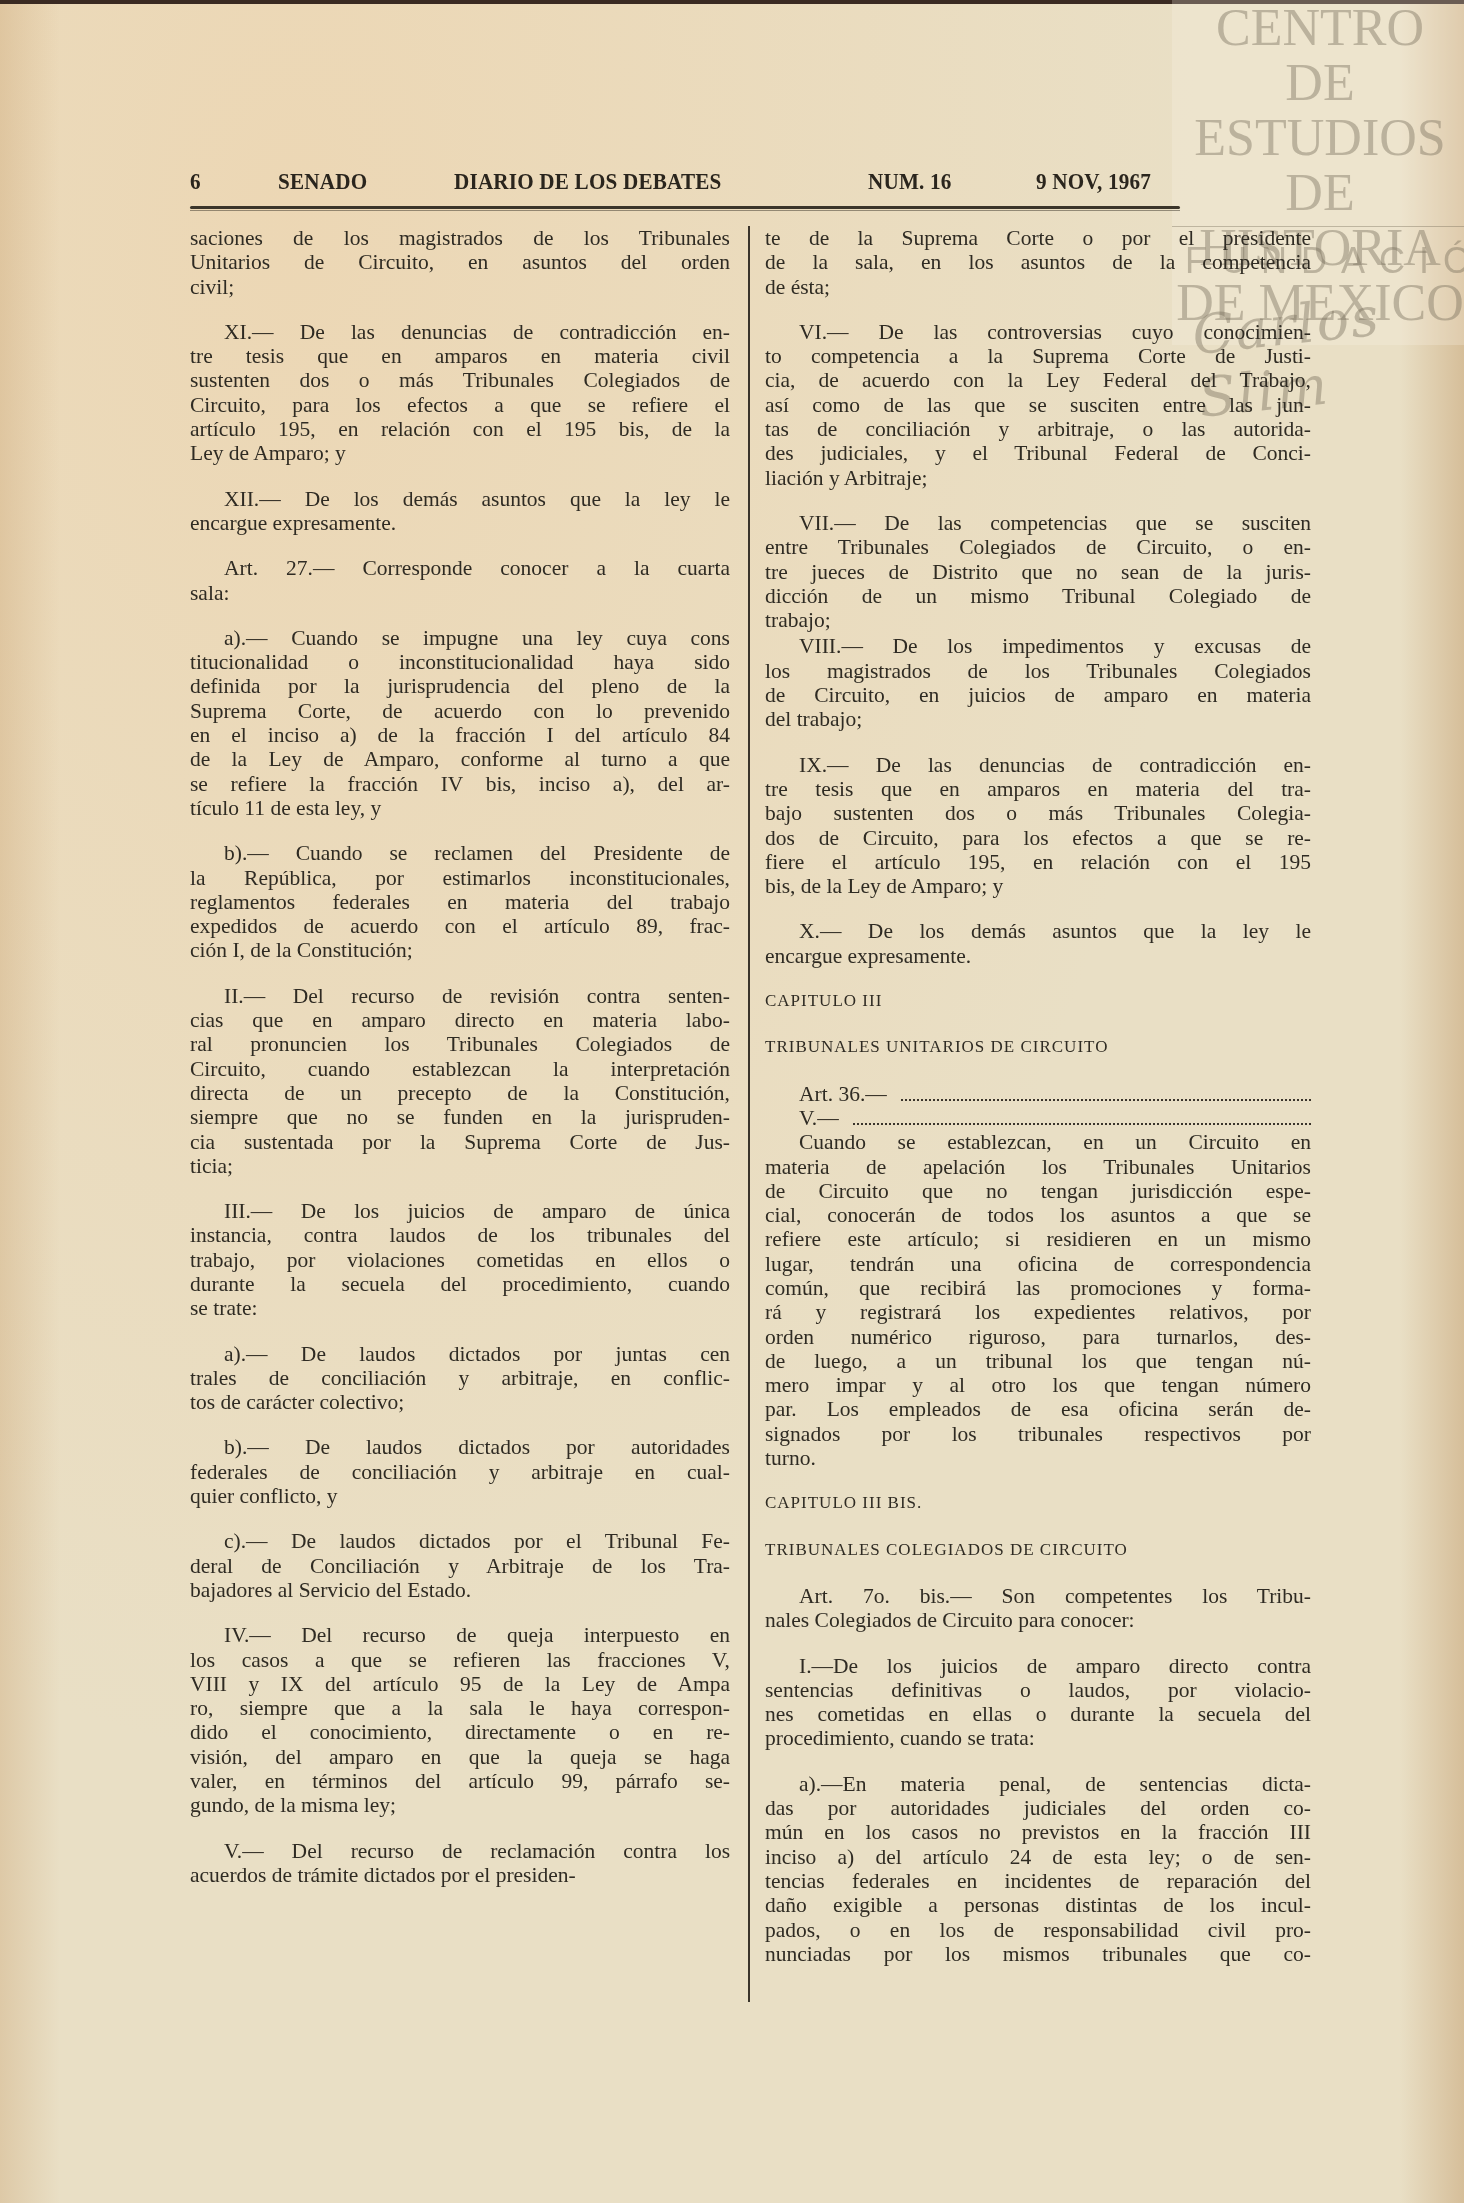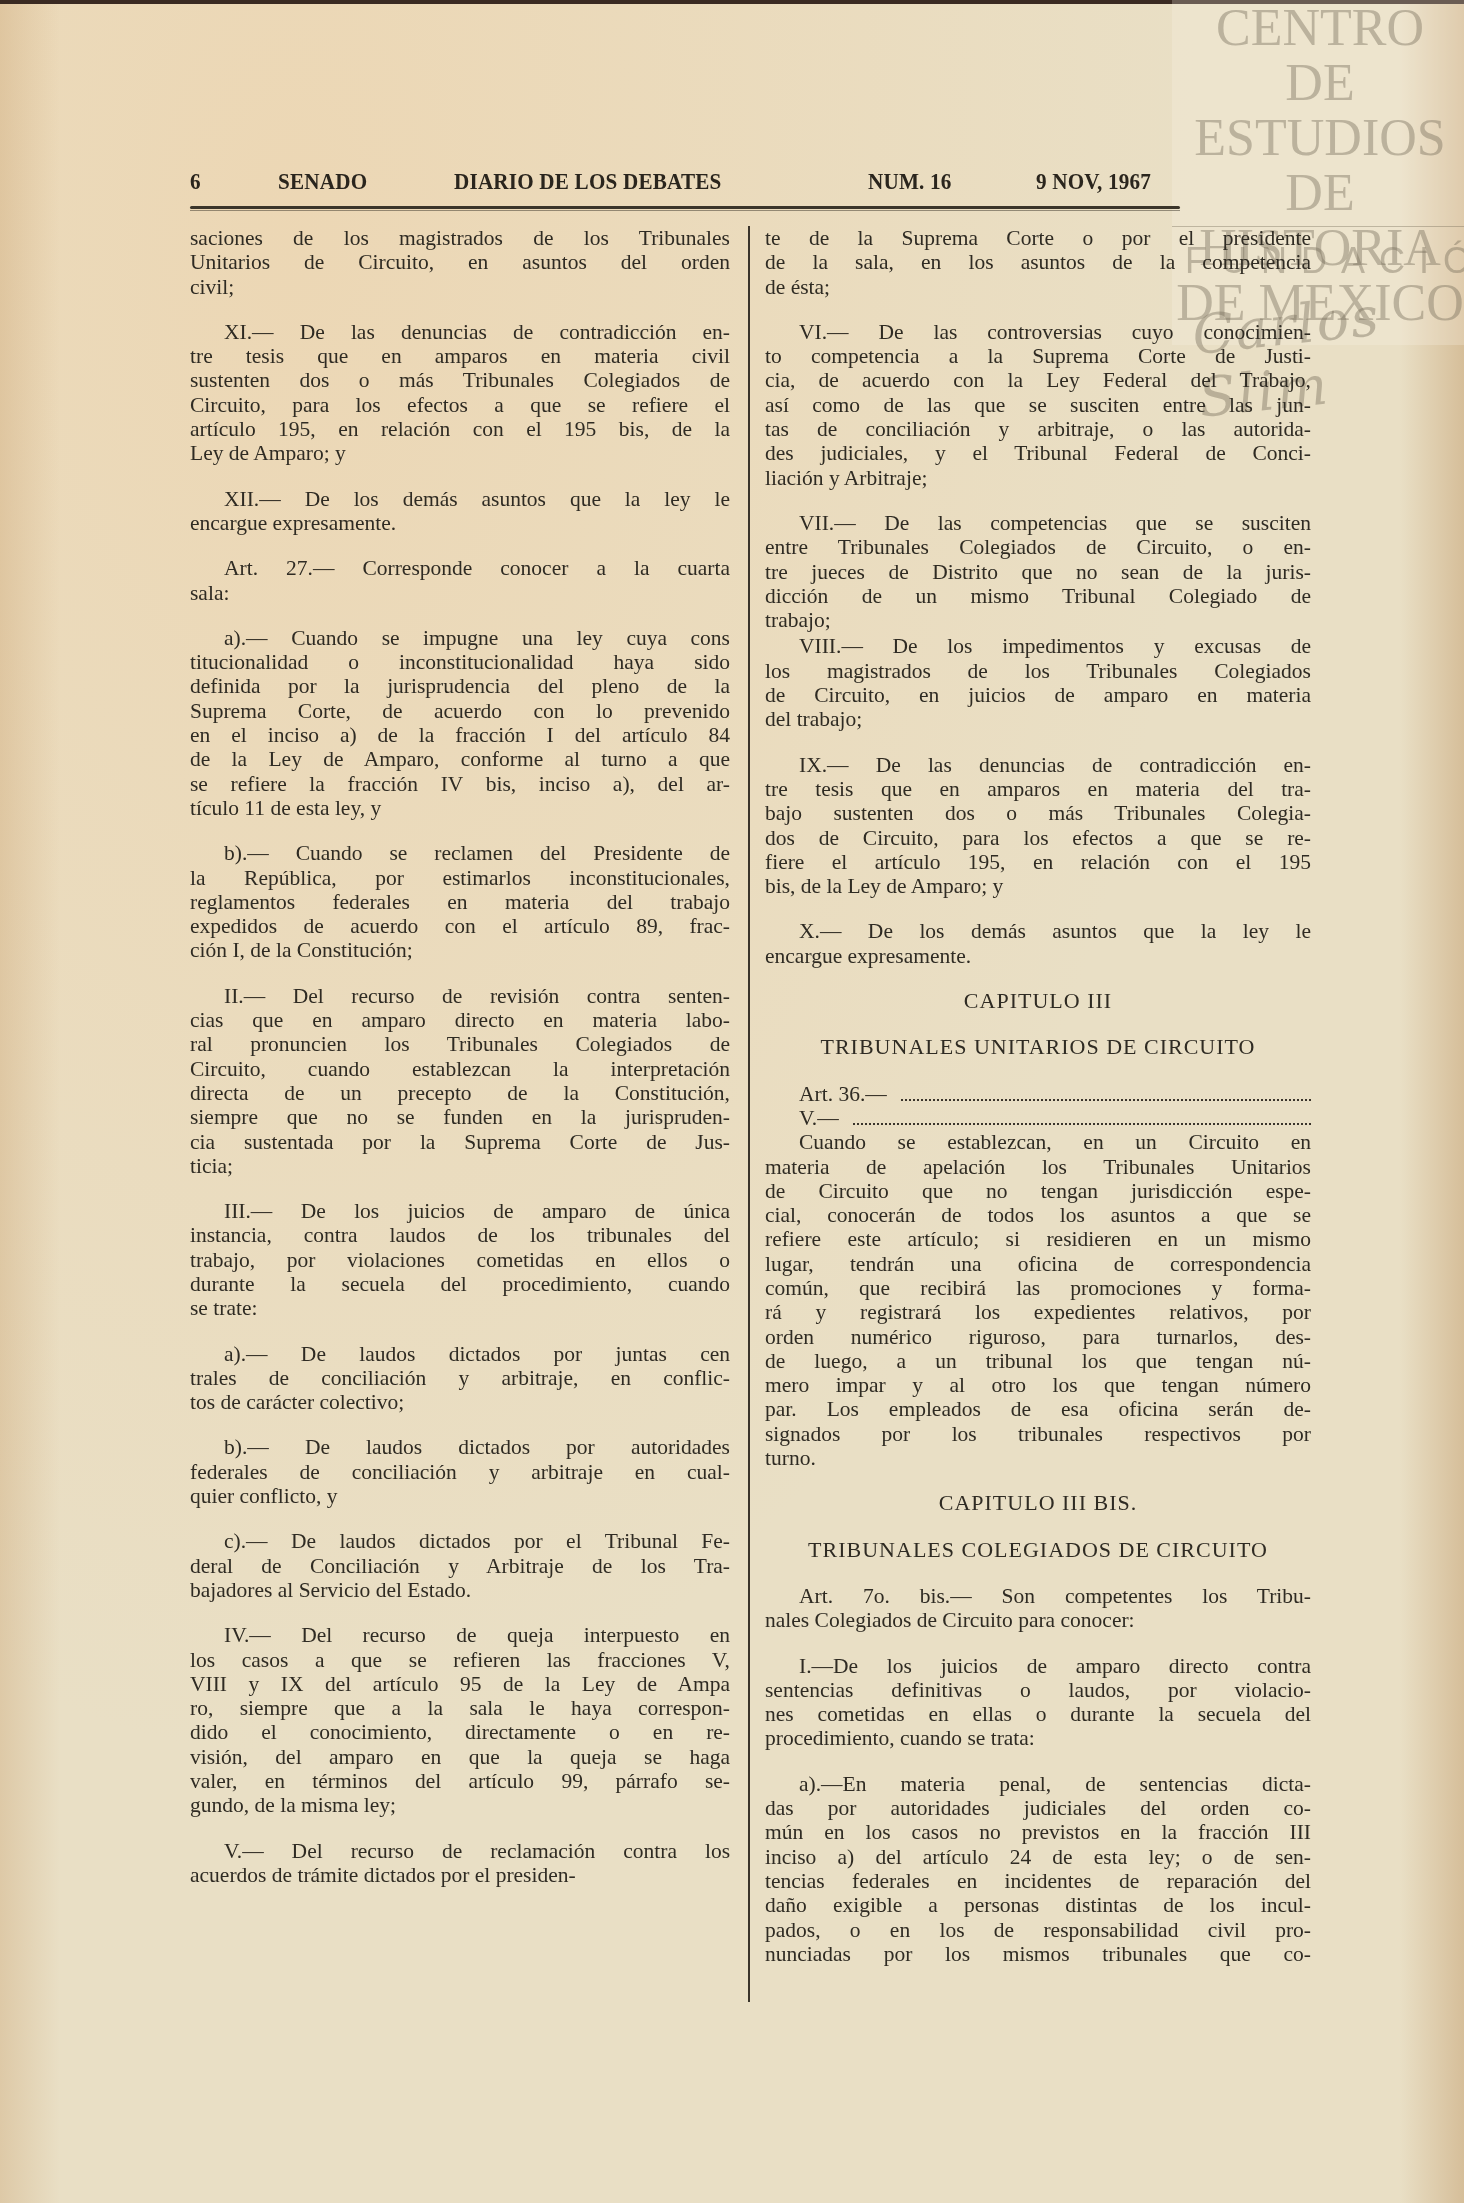--- a/index.html
+++ b/index.html
@@ -34,21 +34,21 @@
   .col-left { left: 190px; width: 540px; }
   .col-right { left: 765px; width: 546px; }
   .divider { position: absolute; left: 748px; top: 226px; width: 2px; height: 1776px; background: #3a342b; }
   .para { margin: 0 0 21px 0; }
   .line {
     display: block; text-align: justify; text-align-last: justify;
     white-space: nowrap; overflow: visible; height: 24.3px;
   }
   .line.last { text-align-last: left; }
   .line.indent { padding-left: 34px; }
-  .heading { text-align: center; font-size: 22px; letter-spacing: 1px; margin: 8px 0 22px 0; }
+  .heading { text-align: left; font-size: 17px; letter-spacing: 1px; margin: 8px 0 22px 0; }
   .dotline { display: flex; align-items: baseline; height: 24.3px; padding-left: 34px; }
   .dotline .dots { flex: 1; border-bottom: 2px dotted #3a342b; margin-left: 14px; height: 14px; }
   .tight { margin-bottom: 2px; }
   .watermark {
     position: absolute; left: 1176px; top: 0; width: 288px; text-align: center;
     font-family: "Liberation Serif", serif; color: rgba(120,110,90,0.42);
     font-size: 52px; line-height: 55px;
   }
   .wm-band { position: absolute; left: 1172px; top: 0; width: 292px; height: 345px; background: rgba(250,245,230,0.25); }
   .wm-fund {

